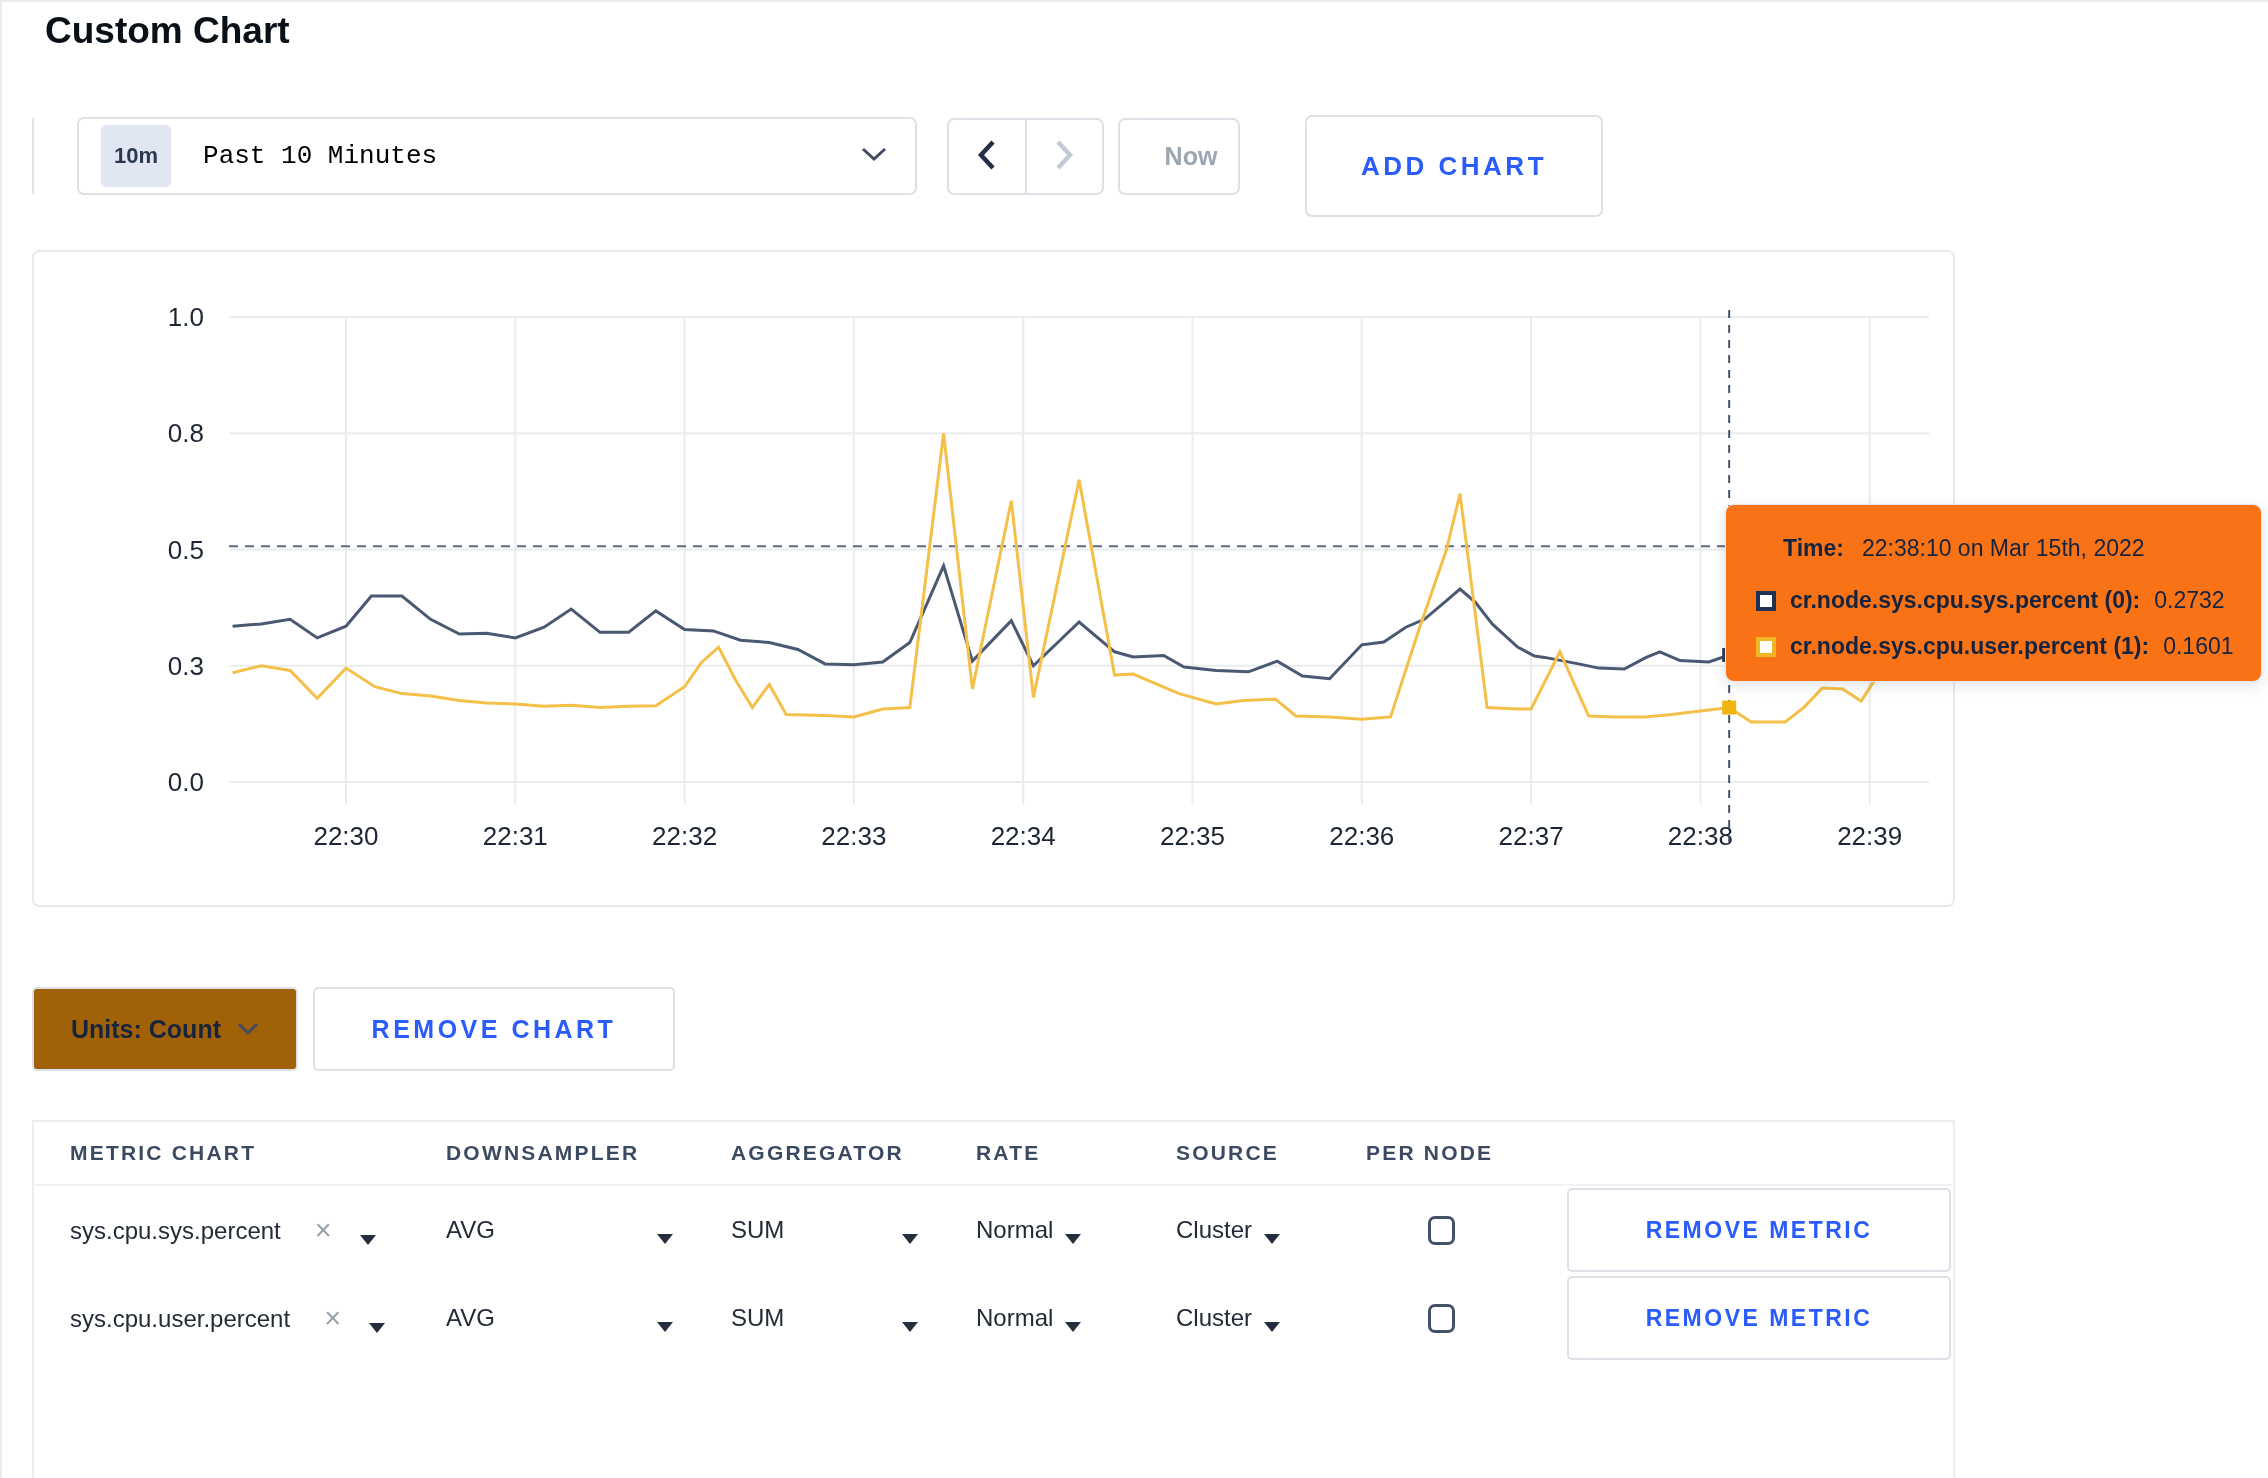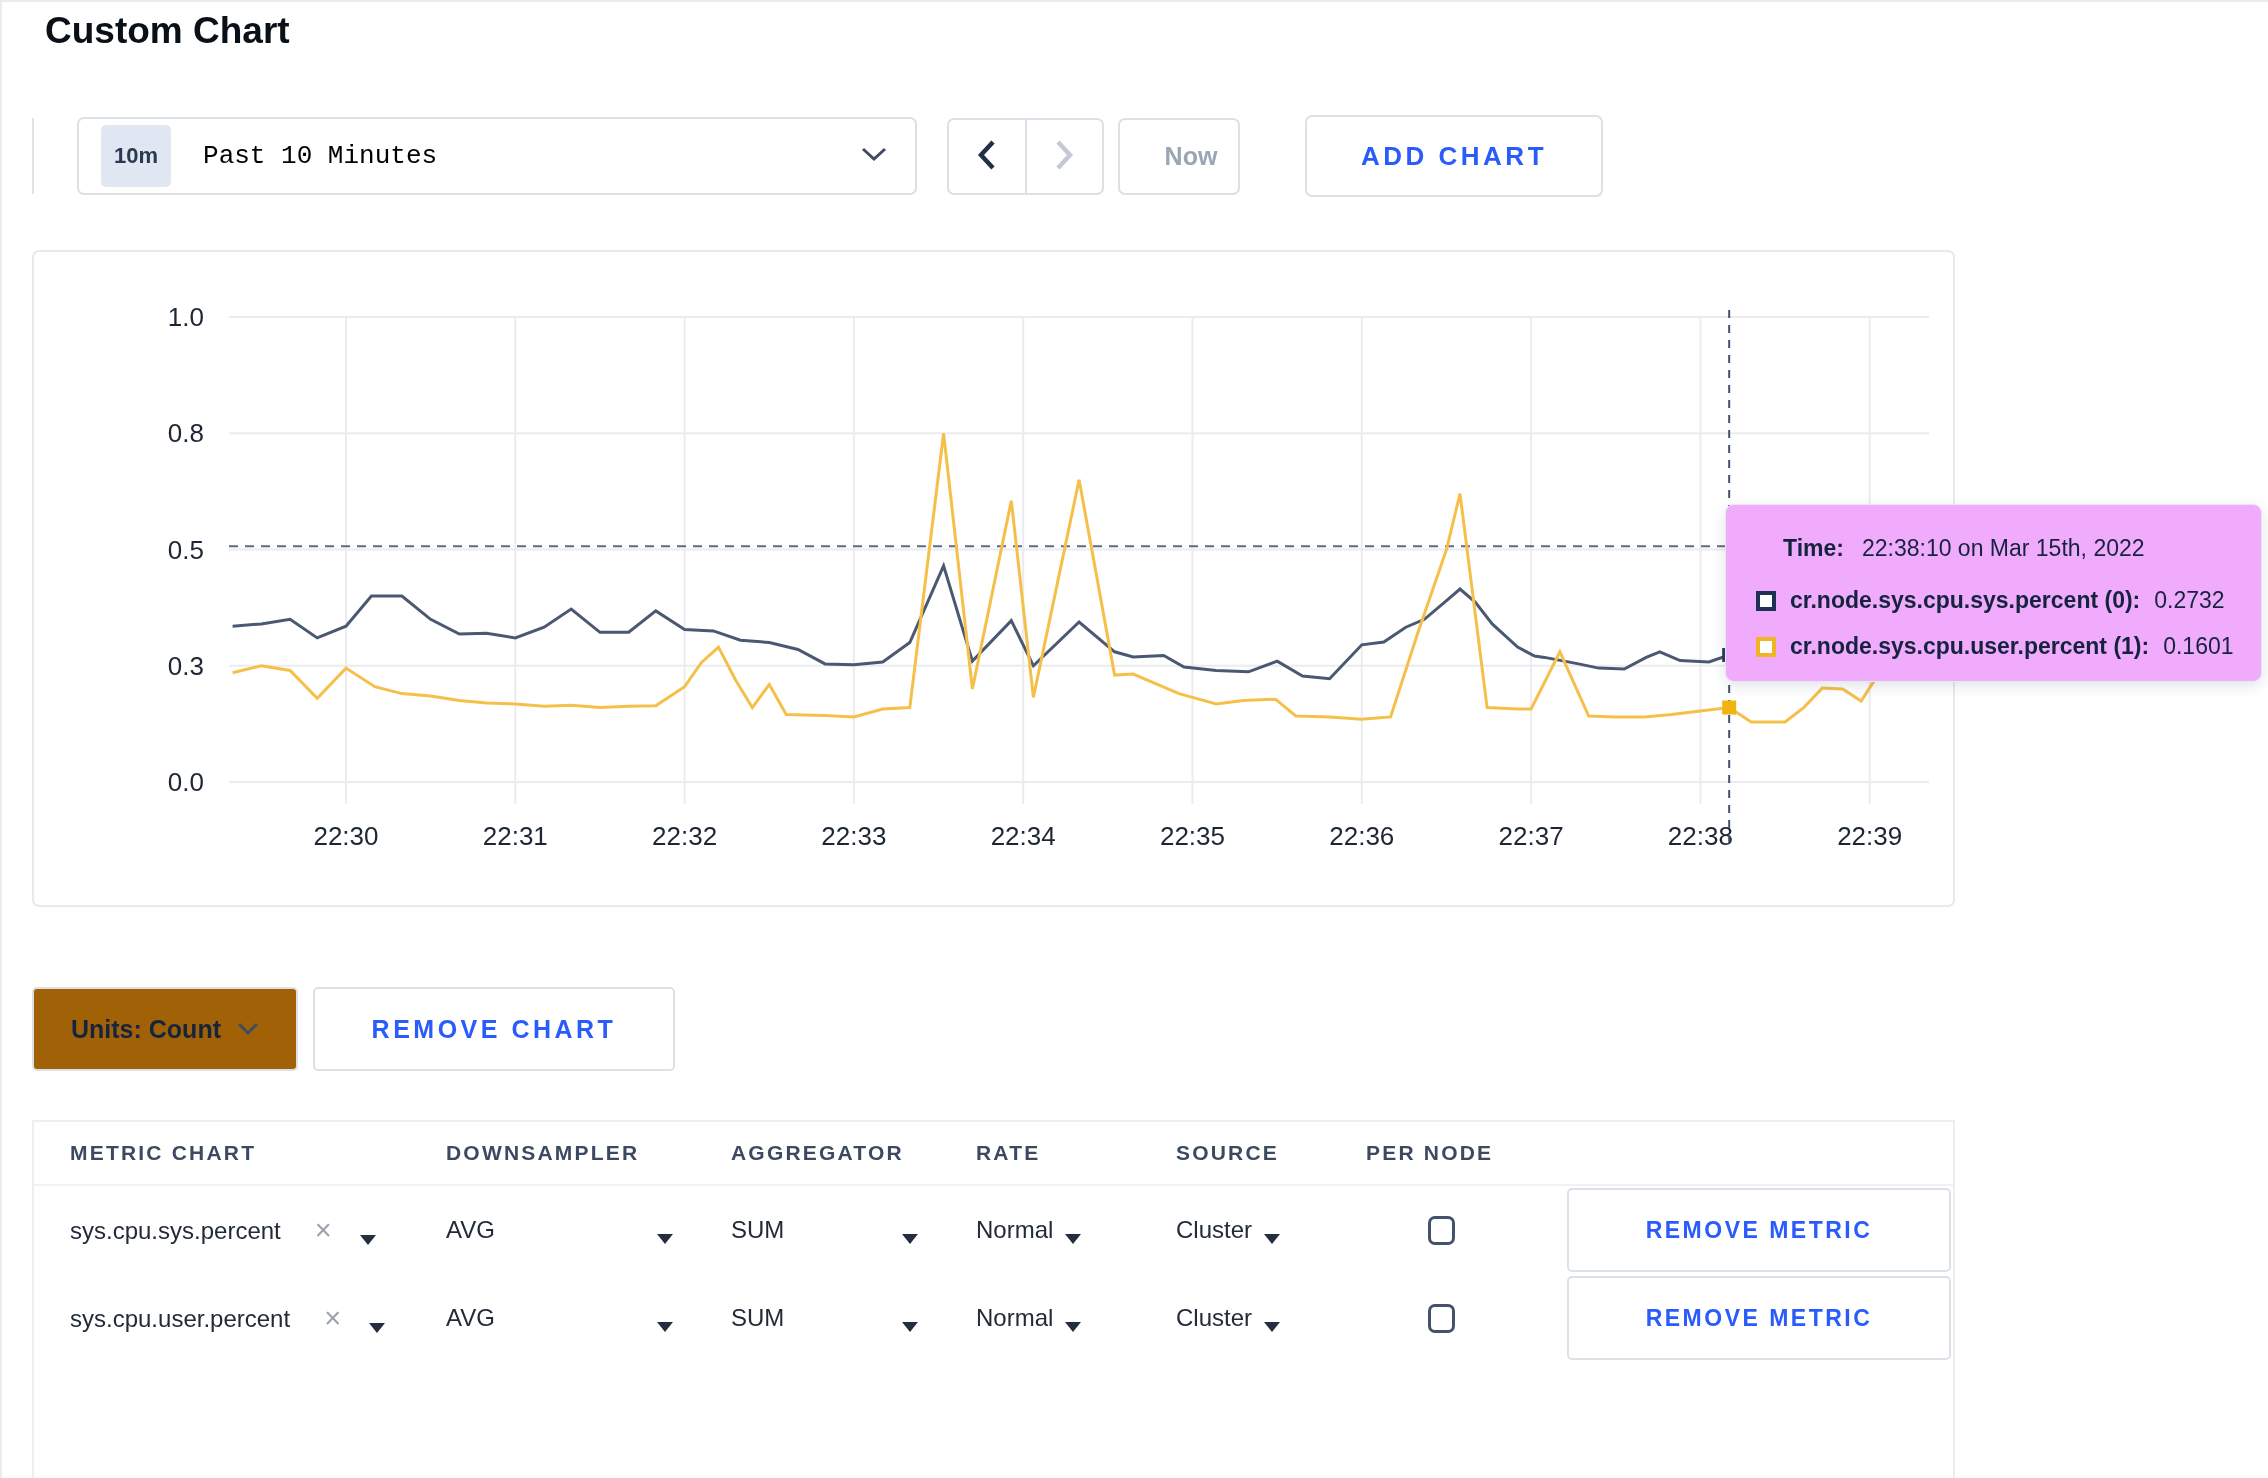--- a/index.html
+++ b/index.html
@@ -19,28 +19,28 @@
   .time-caret { margin-left:auto; margin-right:28px; }
   .btn-group { position:absolute; left:945px; top:116px; width:157px; height:77px;
     border:2px solid #dce0e7; border-radius:7px; display:flex; background:#fff; }
   .btn-half { flex:1; display:flex; align-items:center; justify-content:center; cursor:pointer; }
   .btn-half + .btn-half { border-left:2px solid #dce0e7; }
   .now-btn { position:absolute; left:1116px; top:116px; width:122px; height:77px; background:#fff;
     border:2px solid #dce0e7; border-radius:7px; font-size:25px; font-weight:600; color:#9ba6b4;
     display:flex; align-items:center; justify-content:center;padding-left:24px; }
   .blue-btn { background:#fff; border:2px solid #dce0e7; border-radius:7px; color:#2a5bfb;
     font-weight:600; letter-spacing:3.5px; display:flex; align-items:center; justify-content:center; cursor:pointer; }
-  .add-chart { position:absolute; left:1303px; top:113px; width:298px; height:82px; font-size:26px; }
+  .add-chart { position:absolute; left:1303px; top:113px; width:298px; height:102px; font-size:26px; }
 
   
   .chart-card { position:absolute; left:30px; top:248px; width:1923px; height:657px; background:#fff;
     border:2px solid #e6e9ee; border-radius:7px; }
 
   
-  .tooltip { position:absolute; left:1723px; top:502px; width:537px; height:178px; background:#f0abfc;
+  .tooltip { position:absolute; left:1723px; top:502px; width:537px; height:178px; background:#f97316;
     border:1px solid #e6e9f0; border-radius:9px; box-shadow:0 4px 14px rgba(20,30,60,.12); z-index:5; }
   .tt-time { position:absolute; left:57px; top:30px; font-size:23px; color:#16233f; display:flex; }
   .tt-time .lbl { font-weight:bold; margin-right:18px; }
   .tt-row { position:absolute; left:30px; display:flex; align-items:center; font-size:23px; color:#16233f; }
   .tt-row.r0 { top:82px; } .tt-row.r1 { top:128px; }
   .swatch { width:20px; height:20px; border:4px solid #1f3152; margin-right:14px; background:#fff; }
   .tt-row .nm { font-weight:bold; margin-right:14px; }
 
   
   .units-btn { position:absolute; left:30px; top:985px; width:266px; height:84px; background:#a16207;

